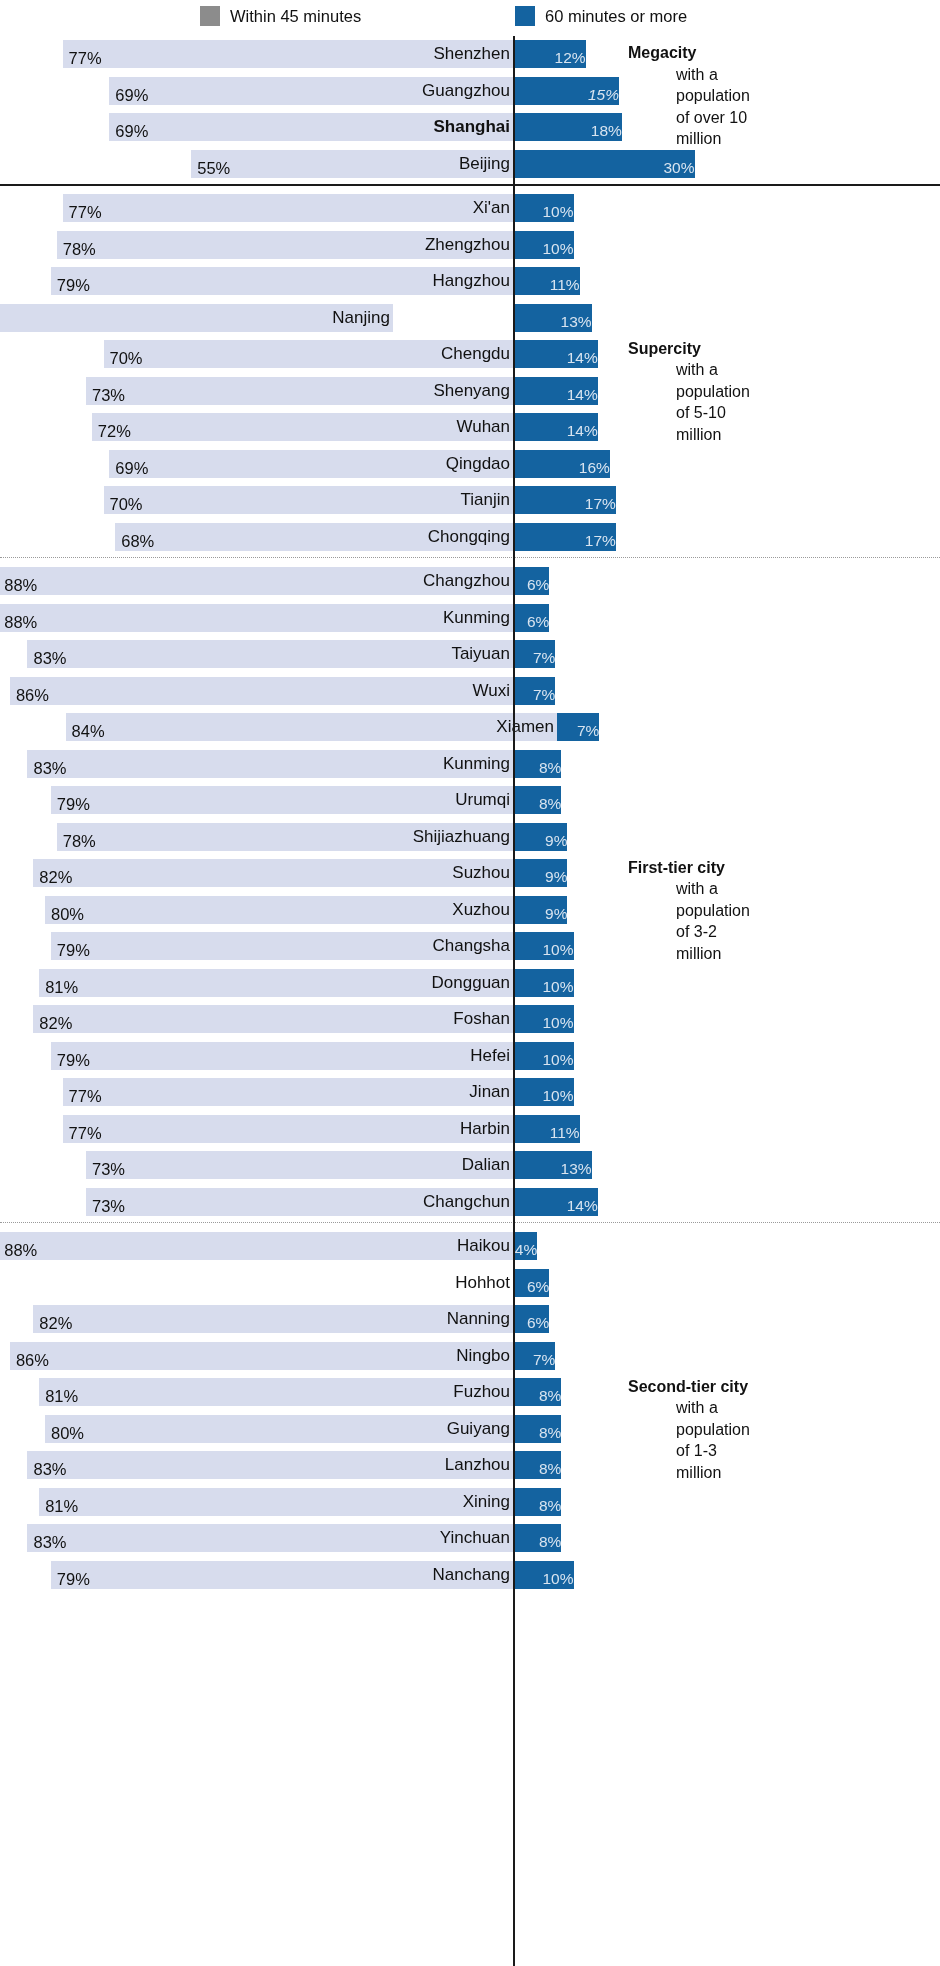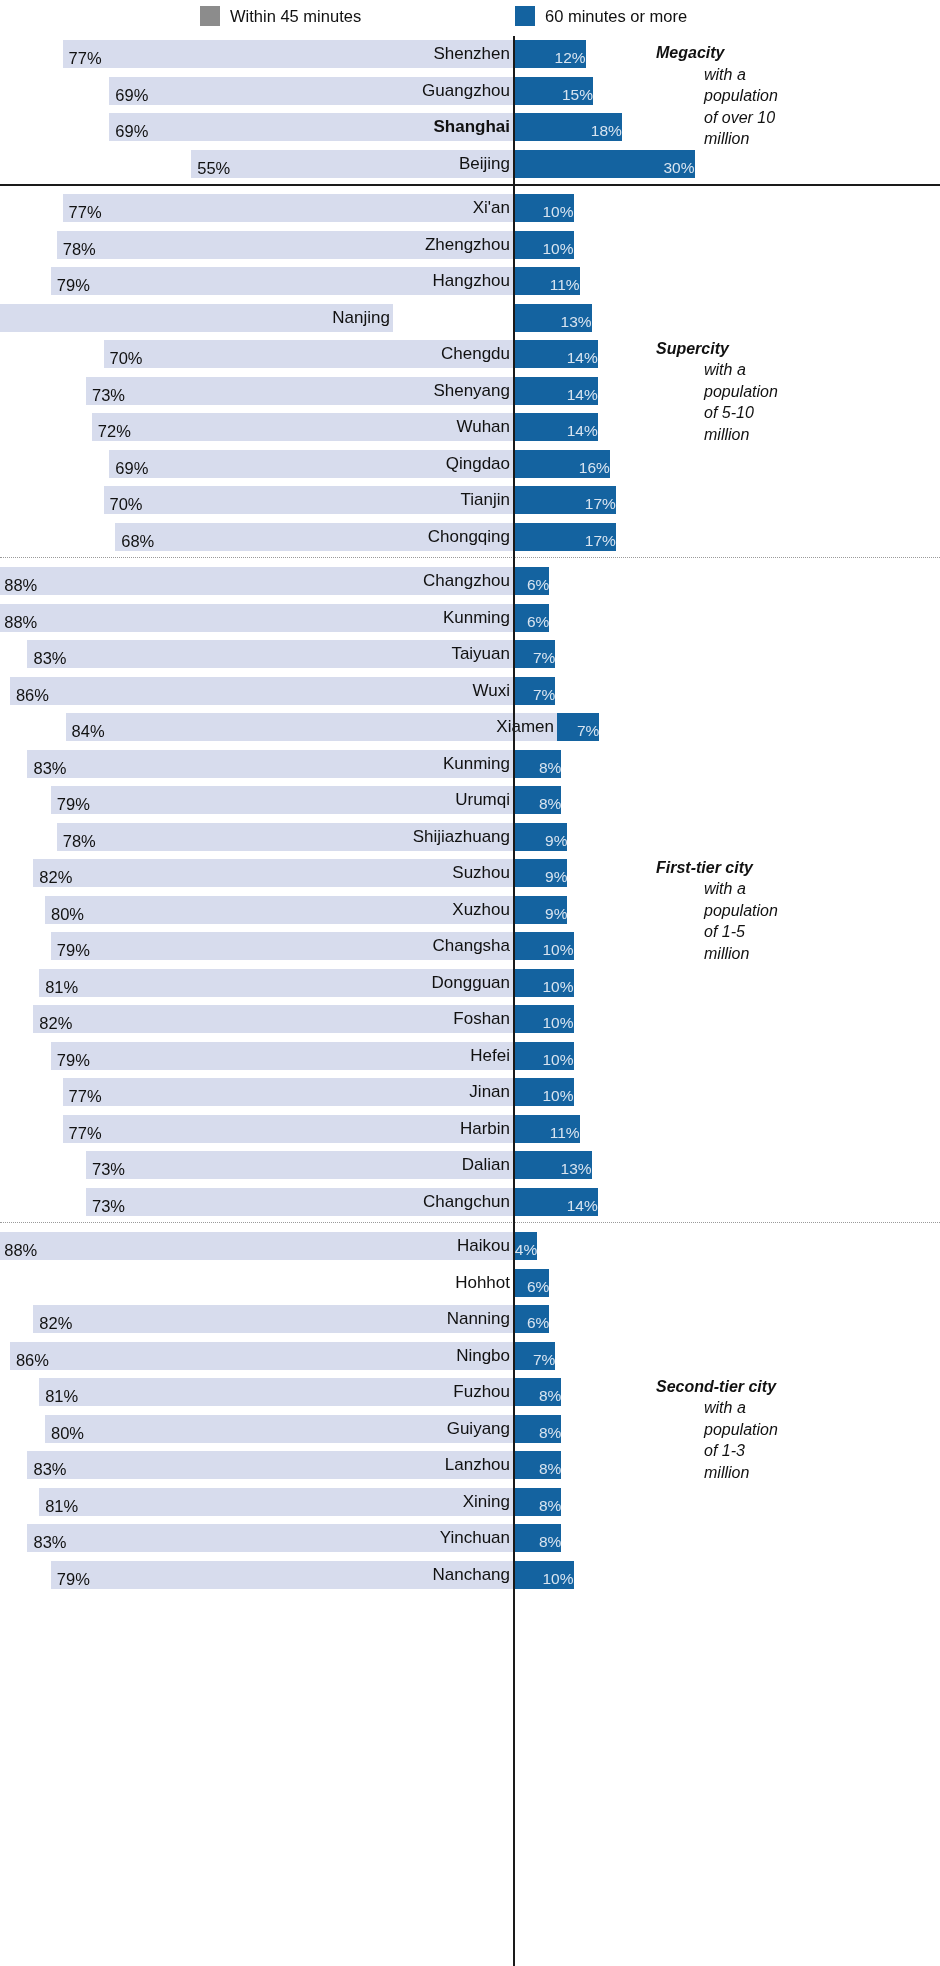--- a/index.html
+++ b/index.html
@@ -56,22 +56,22 @@
   .sep-solid{
     position:absolute;left:0;width:940px;height:2px;background:#1a1a1a;z-index:4;
   }
   .sep-dotted{
     position:absolute;left:0;width:940px;height:0;z-index:4;
     border-top:1.5px dotted #9a9a9a;
   }
 
   
   .group-label{
-    position:absolute;left:656px;width:130px;
-    font-size:16px;line-height:21.5px;color:#111;font-style:italic;
+    position:absolute;left:628px;width:130px;
+    font-size:16px;line-height:21.5px;color:#111;
   }
   .group-label .gname{font-weight:bold;display:block;}
   .group-label .gdesc{display:block;margin-left:48px;}
 </style>
 </head>
 <body>
 
 <div id="legend">
   <div class="legend-item left">
     <span class="swatch gray"></span>
@@ -93,21 +93,21 @@
           </div>
           <div class="bar-right" style="width: 72.6px;">
             <span class="val-right">12%</span>
           </div>
           <div class="city">Shenzhen</div>
         </div>
         <div class="row" style="top: 36.5px; position: absolute; left: 0px; width: 940px;">
           <div class="bar-left" style="width: 403.65px;">
             <span class="val-left">69%</span>
           </div>
-          <div class="bar-right" style="width: 80px;">
+          <div class="bar-right" style="width: 106px; font-style: italic;">
             <span class="val-right">15%</span>
           </div>
           <div class="city">Guangzhou</div>
         </div>
         <div class="row" style="top: 73px; position: absolute; left: 0px; width: 940px;">
           <div class="bar-left" style="width: 403.65px;">
             <span class="val-left">69%</span>
           </div>
           <div class="bar-right" style="width: 108.9px;">
             <span class="val-right">18%</span>
@@ -476,19 +476,19 @@
     <div class="group-label" style="top: 6px;">
       <span class="gname">Megacity</span>
       <span class="gdesc">with a population of over 10 million</span>
     </div>
     <div class="group-label" style="top: 301.5px;">
       <span class="gname">Supercity</span>
       <span class="gdesc">with a population of 5-10 million</span>
     </div>
     <div class="group-label" style="top: 820.5px;">
       <span class="gname">First-tier city</span>
-      <span class="gdesc">with a population of 1-5 million</span>
+      <span class="gdesc">with a population of 3-2 million</span>
     </div>
     <div class="group-label" style="top: 1339.5px;">
       <span class="gname">Second-tier city</span>
       <span class="gdesc">with a population of 1-3 million</span>
     </div>
   </div>
 
 </body></html>

